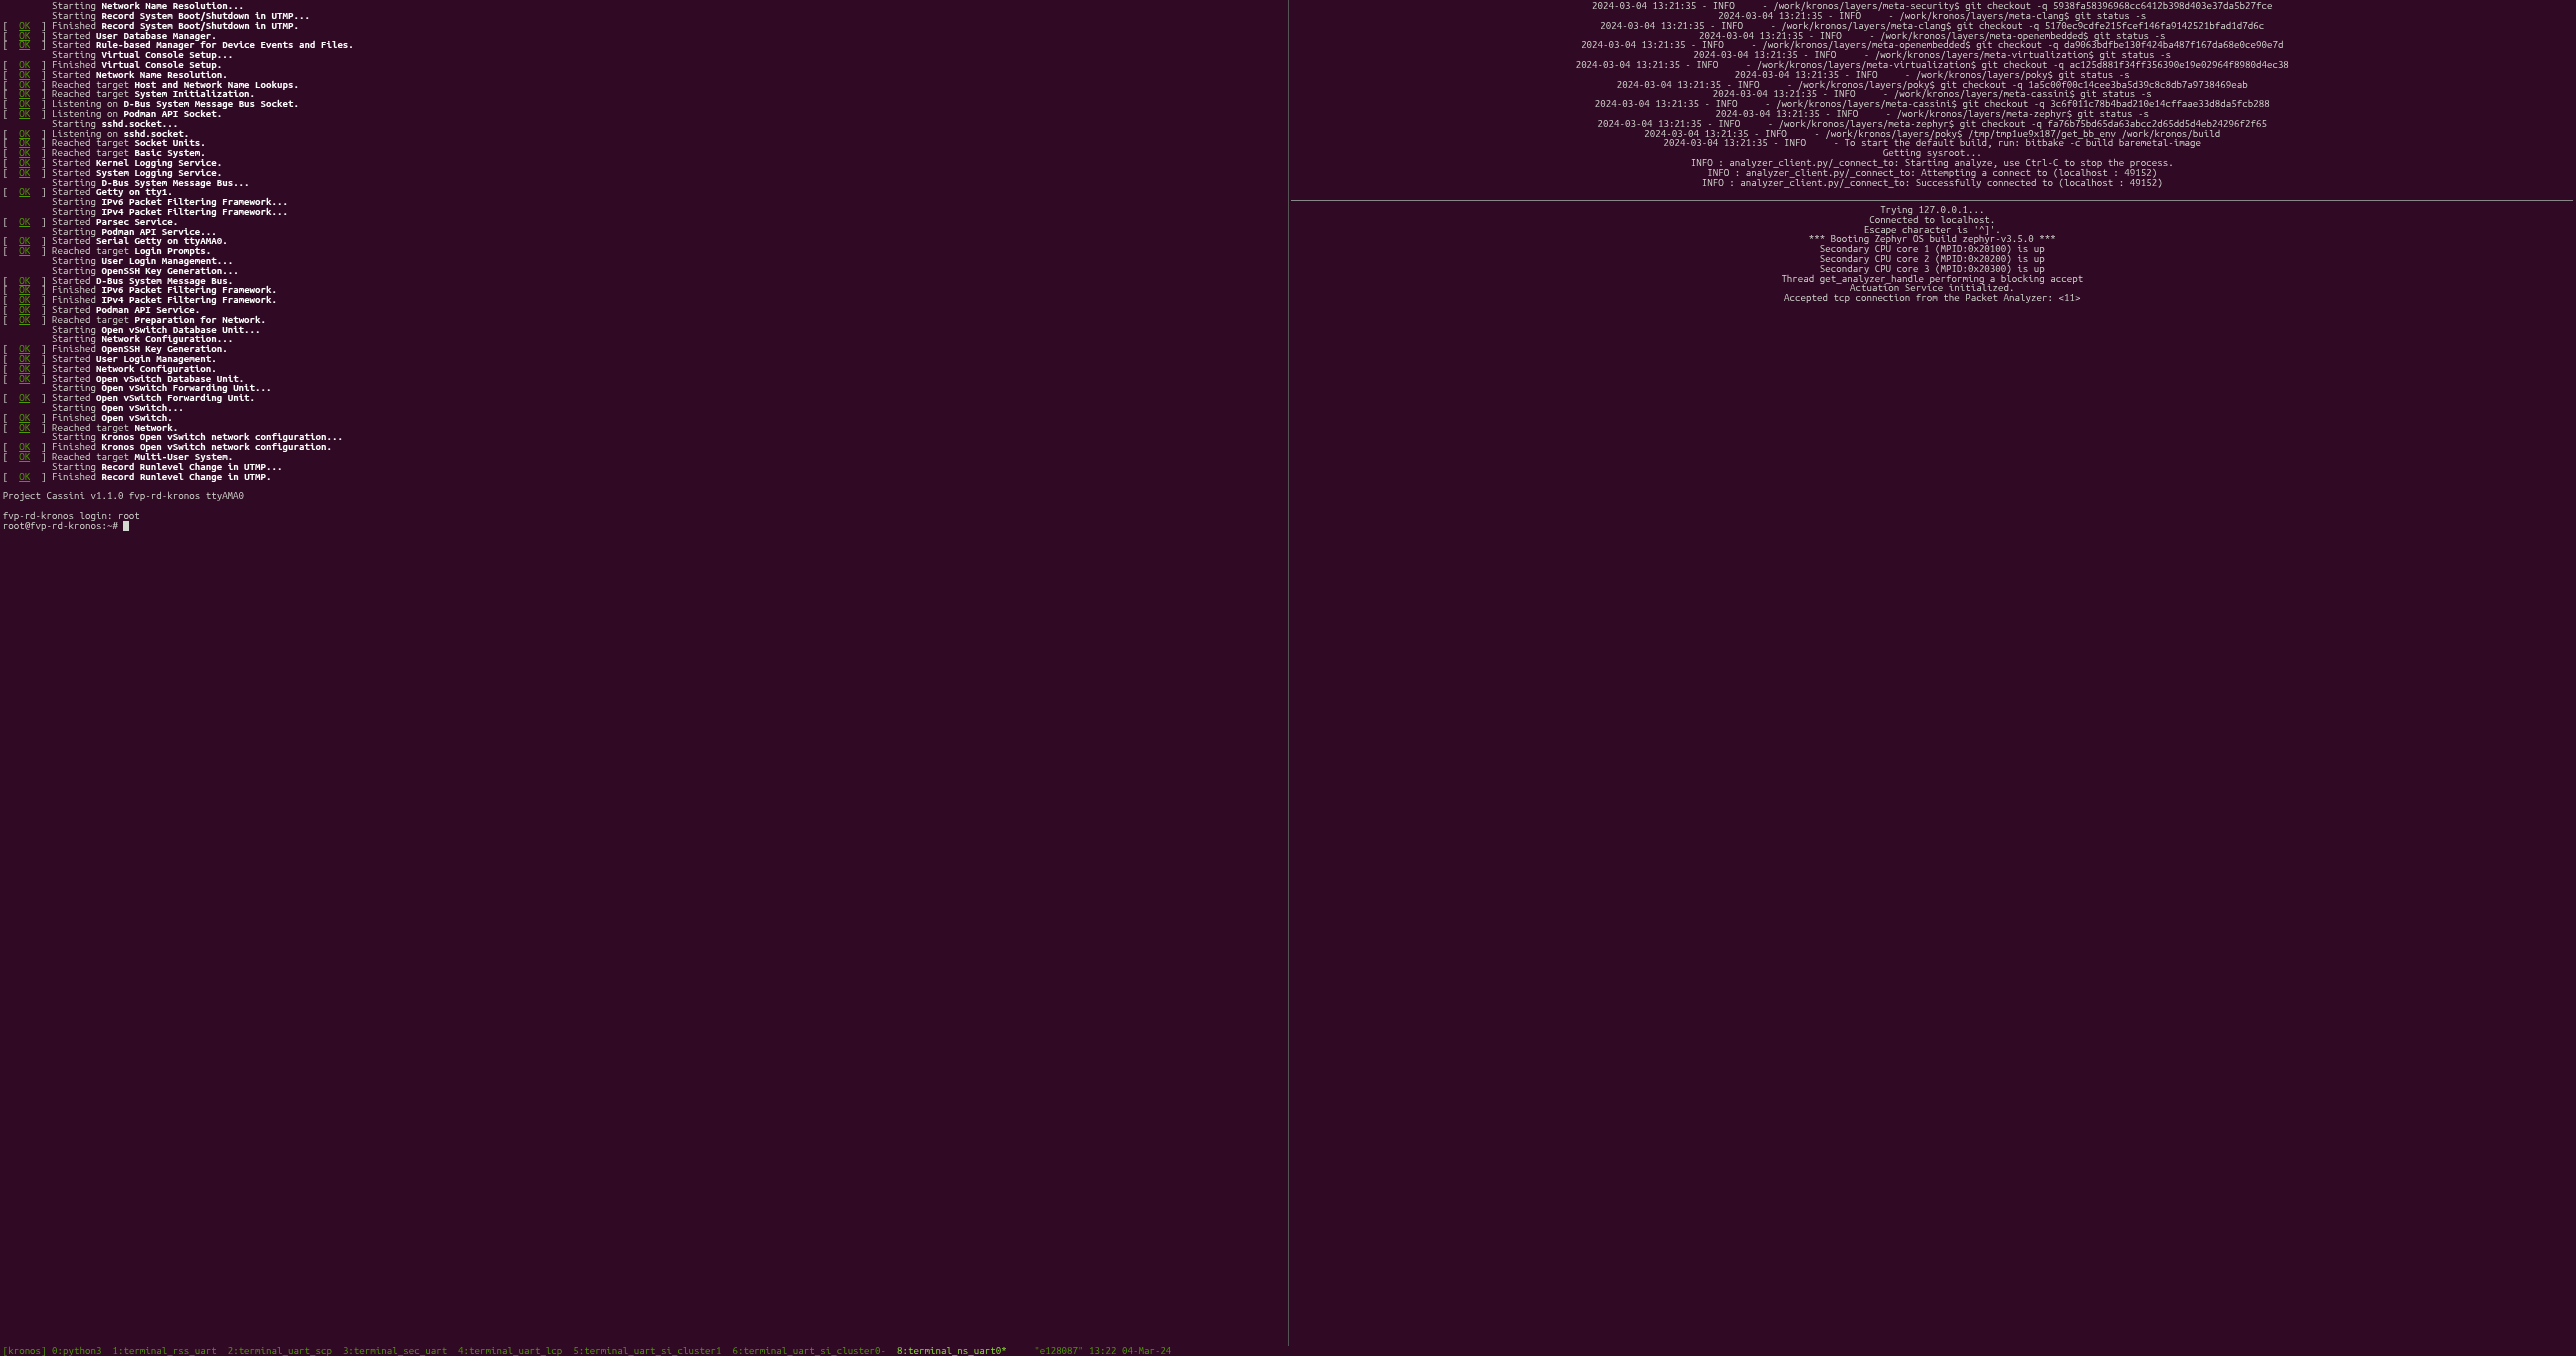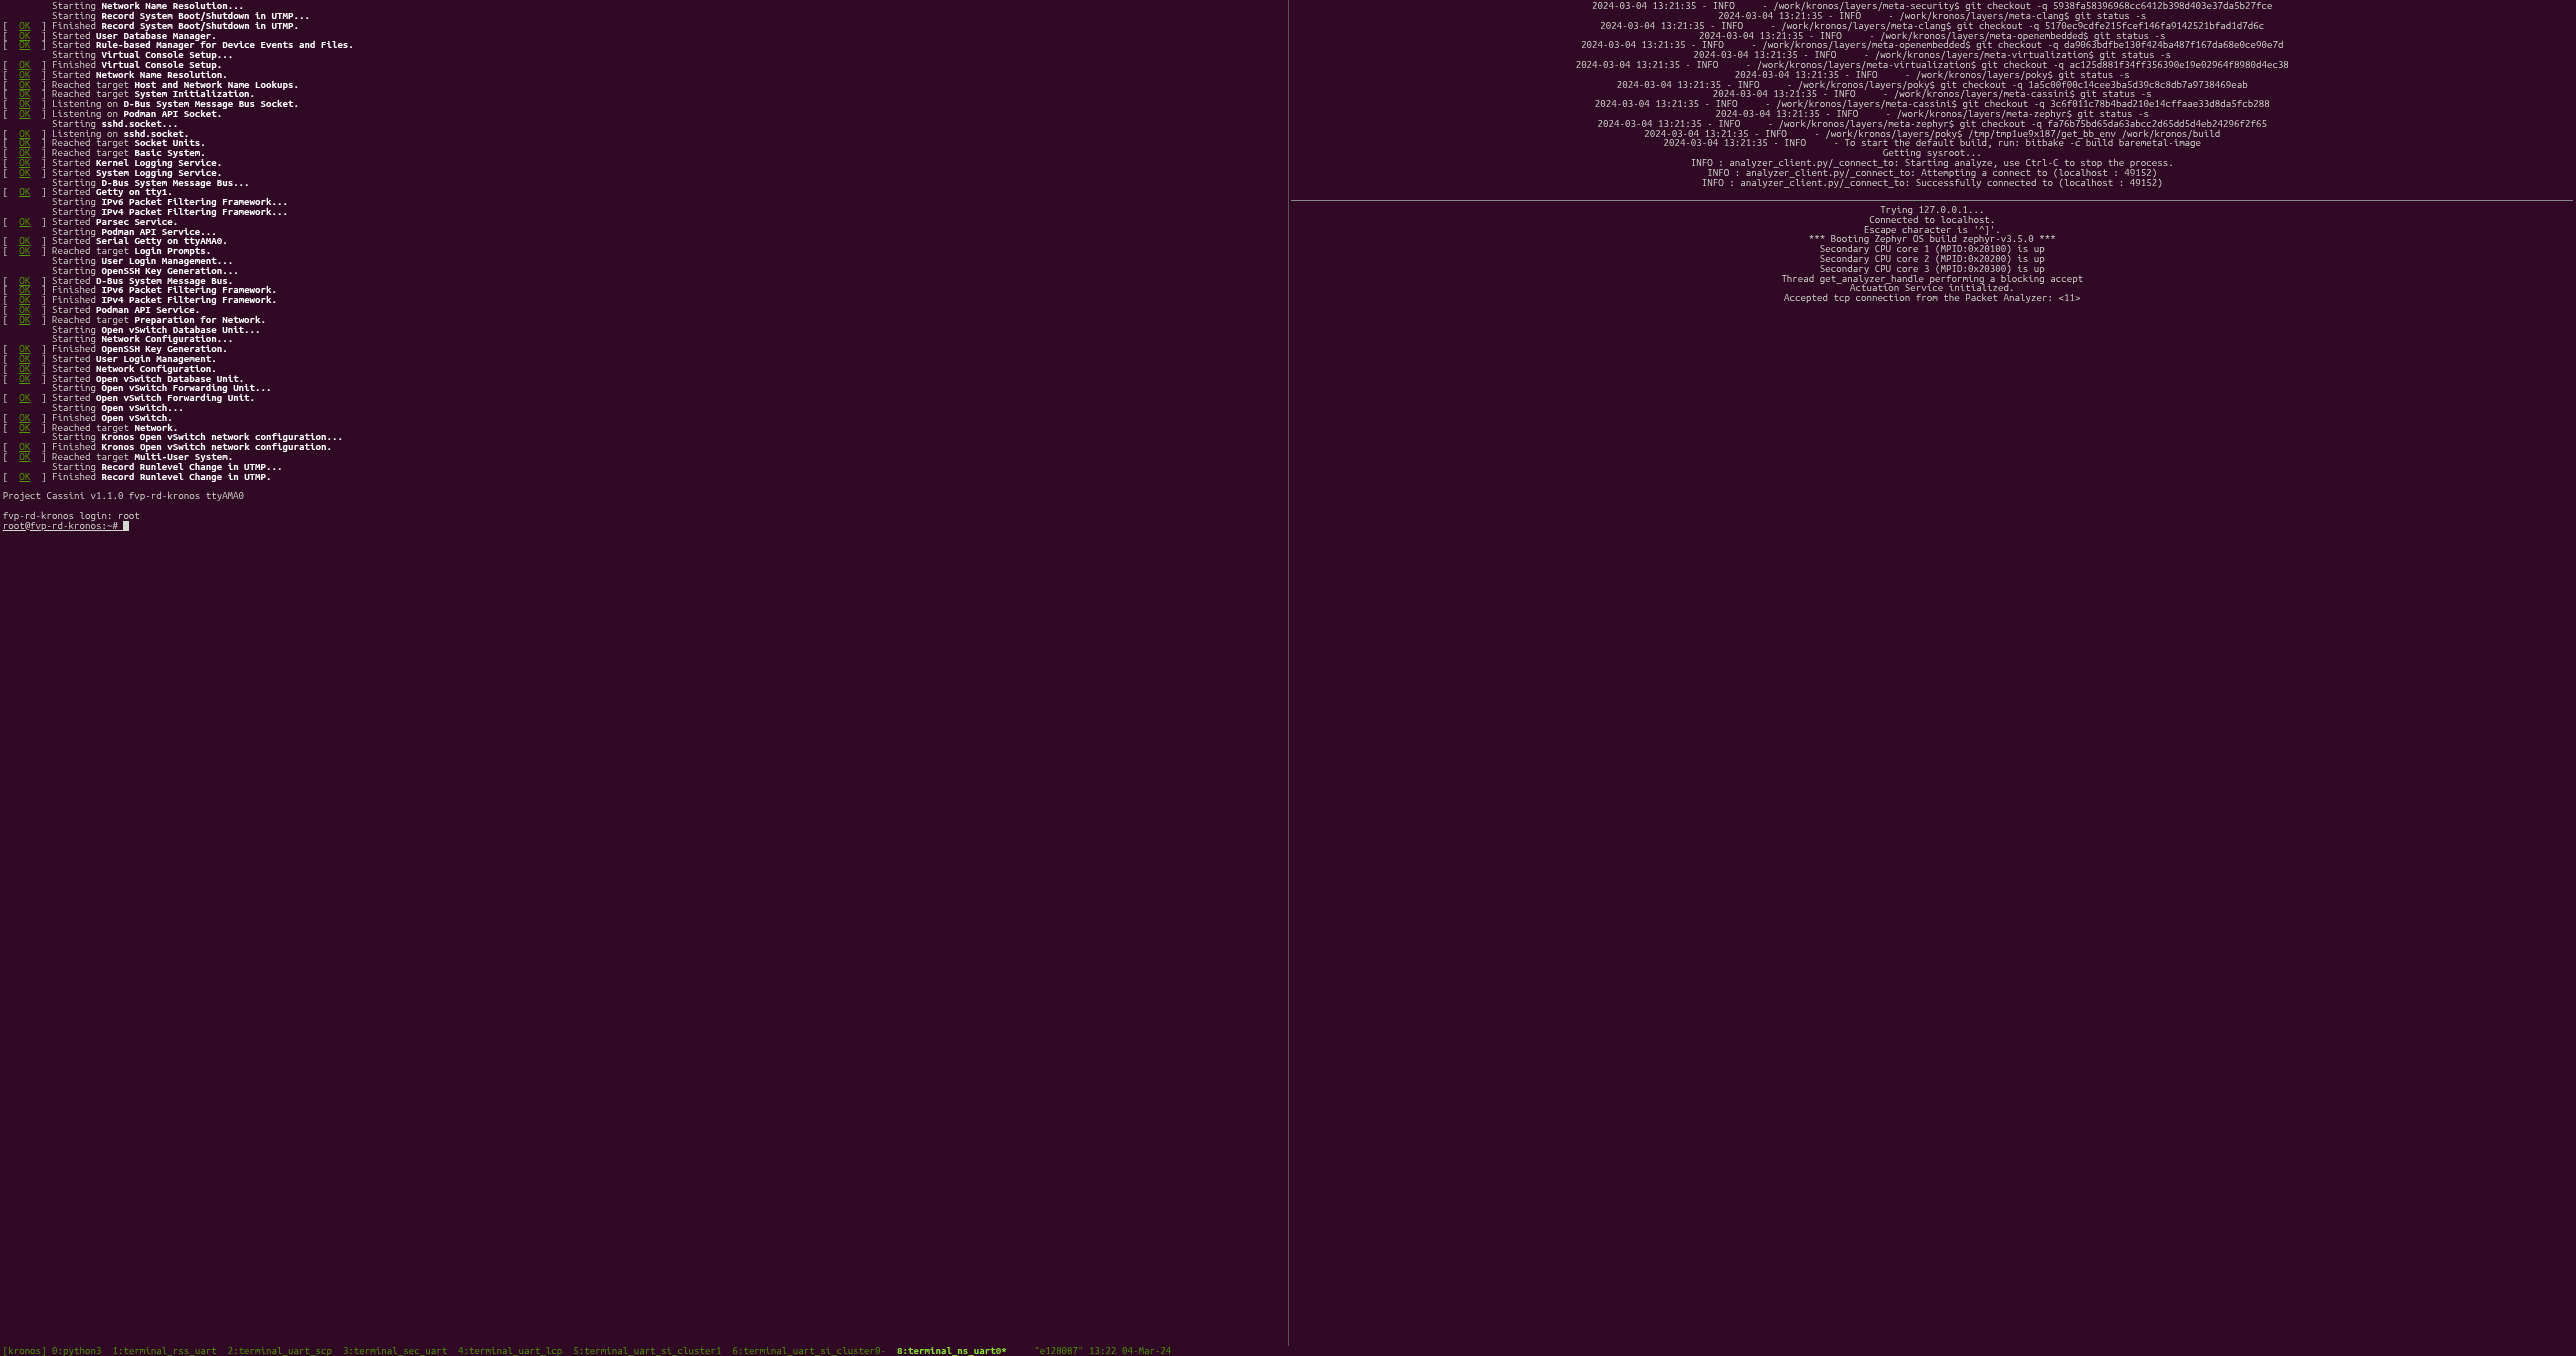--- a/index.html
+++ b/index.html
@@ -44,23 +44,23 @@
   }
   .statusbar {
     background: #300a24;
     color: #4e9a06;
     padding: 0 2.7px;
     white-space: pre;
     font-size: 9.8px;
   }
   .status-seg { color: #4e9a06; }
   .status-win { color: #4e9a06; }
-  .status-active { color: #8ae234; font-weight: bold; }
+  .status-active { color: #8ae234; font-weight: normal; }
   .status-quote { color: #4e9a06; }
-  .prompt-line { white-space: pre; text-decoration: underline; }
+  .prompt-line { white-space: pre; }
   .cursor {
     display: inline-block;
     width: 5.4px;
     height: 9.4px;
     background: #d3d7cf;
     vertical-align: text-bottom;
   }
 </style>
 </head>
 <body>

